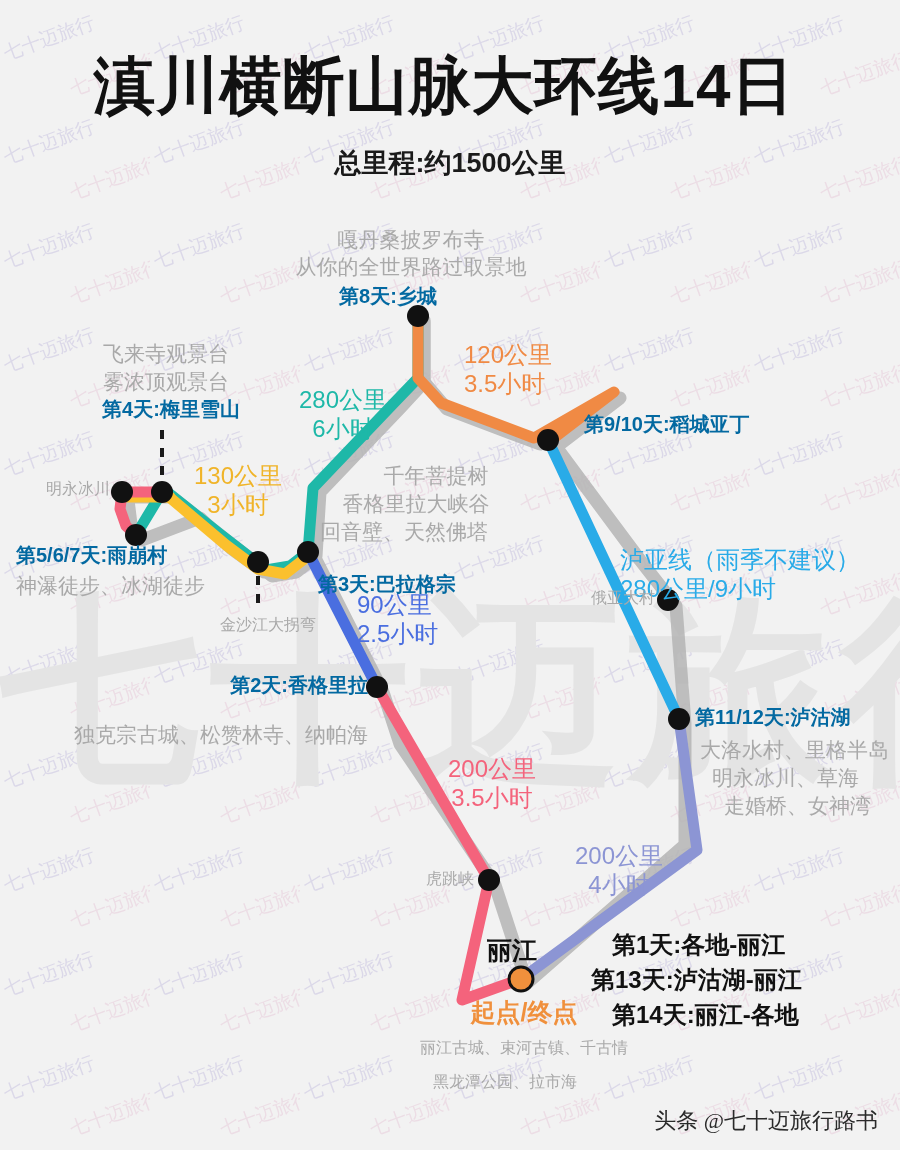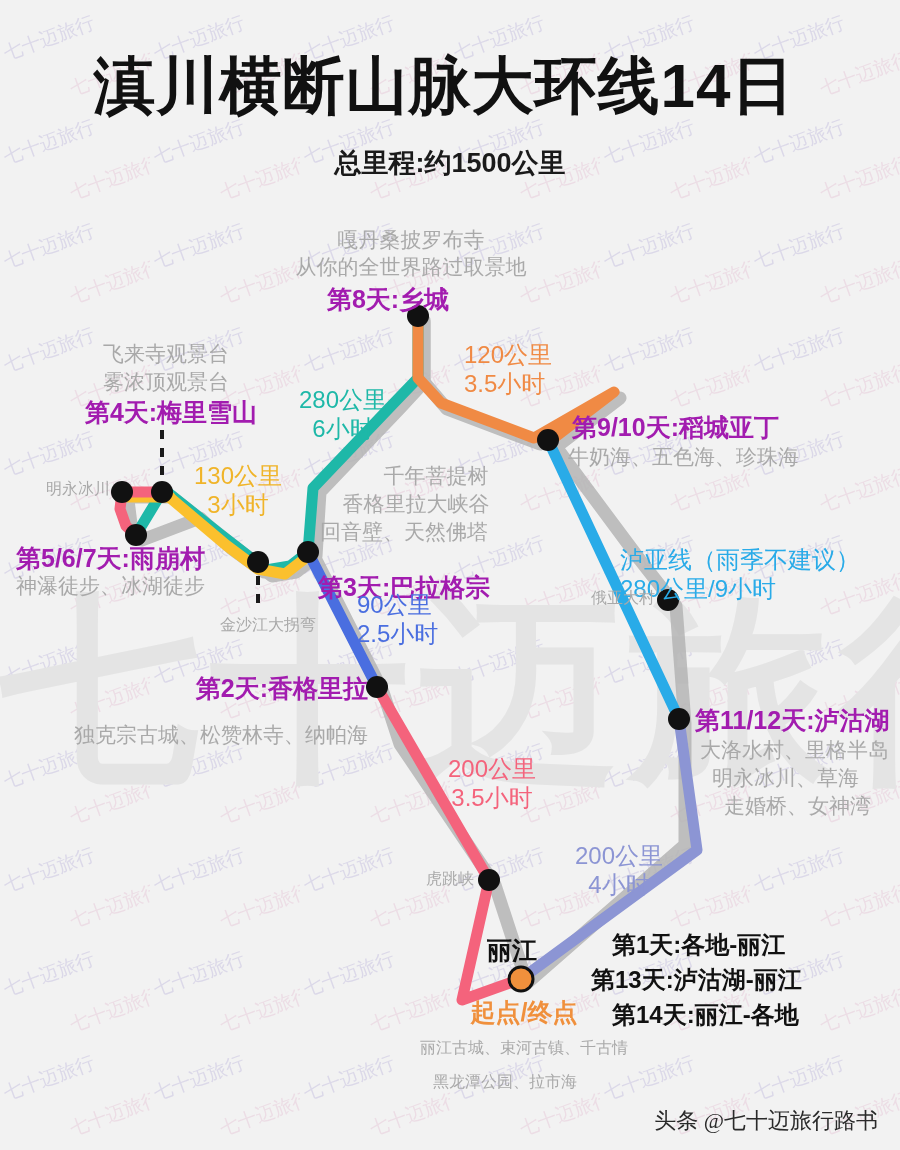--- a/index.html
+++ b/index.html
@@ -56,21 +56,21 @@
   
   #label-layer {
     position: absolute; inset: 0;
     z-index: 5; pointer-events: none;
   }
   .lbl { position: absolute; white-space: nowrap; }
   .lbl.ctr { transform: translateX(-50%); text-align: center; }
   .lbl.rgt { transform: translateX(-100%); text-align: right; }
 
   .stop-name {
-    font-size: 25px; font-weight: 700; color: #a21caf;
+    font-size: 20px; font-weight: 700; color: #0369a1;
   }
   .stop-poi {
     font-size: 21px; font-weight: 400; color: #a9a9a9;
     line-height: 1.28;
   }
   .seg-label {
     font-size: 24px; font-weight: 400; line-height: 1.22;
   }
   .poi-plain {
     font-size: 16px; color: #a9a9a9;
@@ -204,22 +204,21 @@
   <div class="lbl stop-name" style="left:318px; top:541px;margin-top:30px;">第3天:巴拉格宗</div>
 
   <div class="lbl seg-label" style="left:357px; top:590px; color:#4A6EE0;">
     <div>90公里</div>
     <div>2.5小时</div>
   </div>
 
   <div class="lbl rgt stop-name" style="left:368px; top:672px;">第2天:香格里拉</div>
   <div class="lbl rgt stop-poi" style="left:368px; top:722px;">独克宗古城、松赞林寺、纳帕海</div>
 
-  <div class="lbl stop-name" style="left:572px; top:411px;">第9/10天:稻城亚丁</div>
-  <div class="lbl stop-poi" style="left:568px; top:444px;">牛奶海、五色海、珍珠海</div>
+  <div class="lbl stop-name" style="left:584px; top:411px;">第9/10天:稻城亚丁</div>
 
   <div class="lbl" style="left:620px; top:545px; color:#29ABE8;">
     <div class="seg-label">泸亚线（雨季不建议）</div>
     <div class="seg-label">280公里/9小时</div>
   </div>
 
   <div class="lbl rgt poi-plain" style="left:655px; top:588px;">俄亚大村</div>
 
   <div class="lbl stop-name" style="left:695px; top:704px;">第11/12天:泸沽湖</div>
   <div class="lbl stop-poi" style="left:700px; top:737px;">大洛水村、里格半岛</div>

